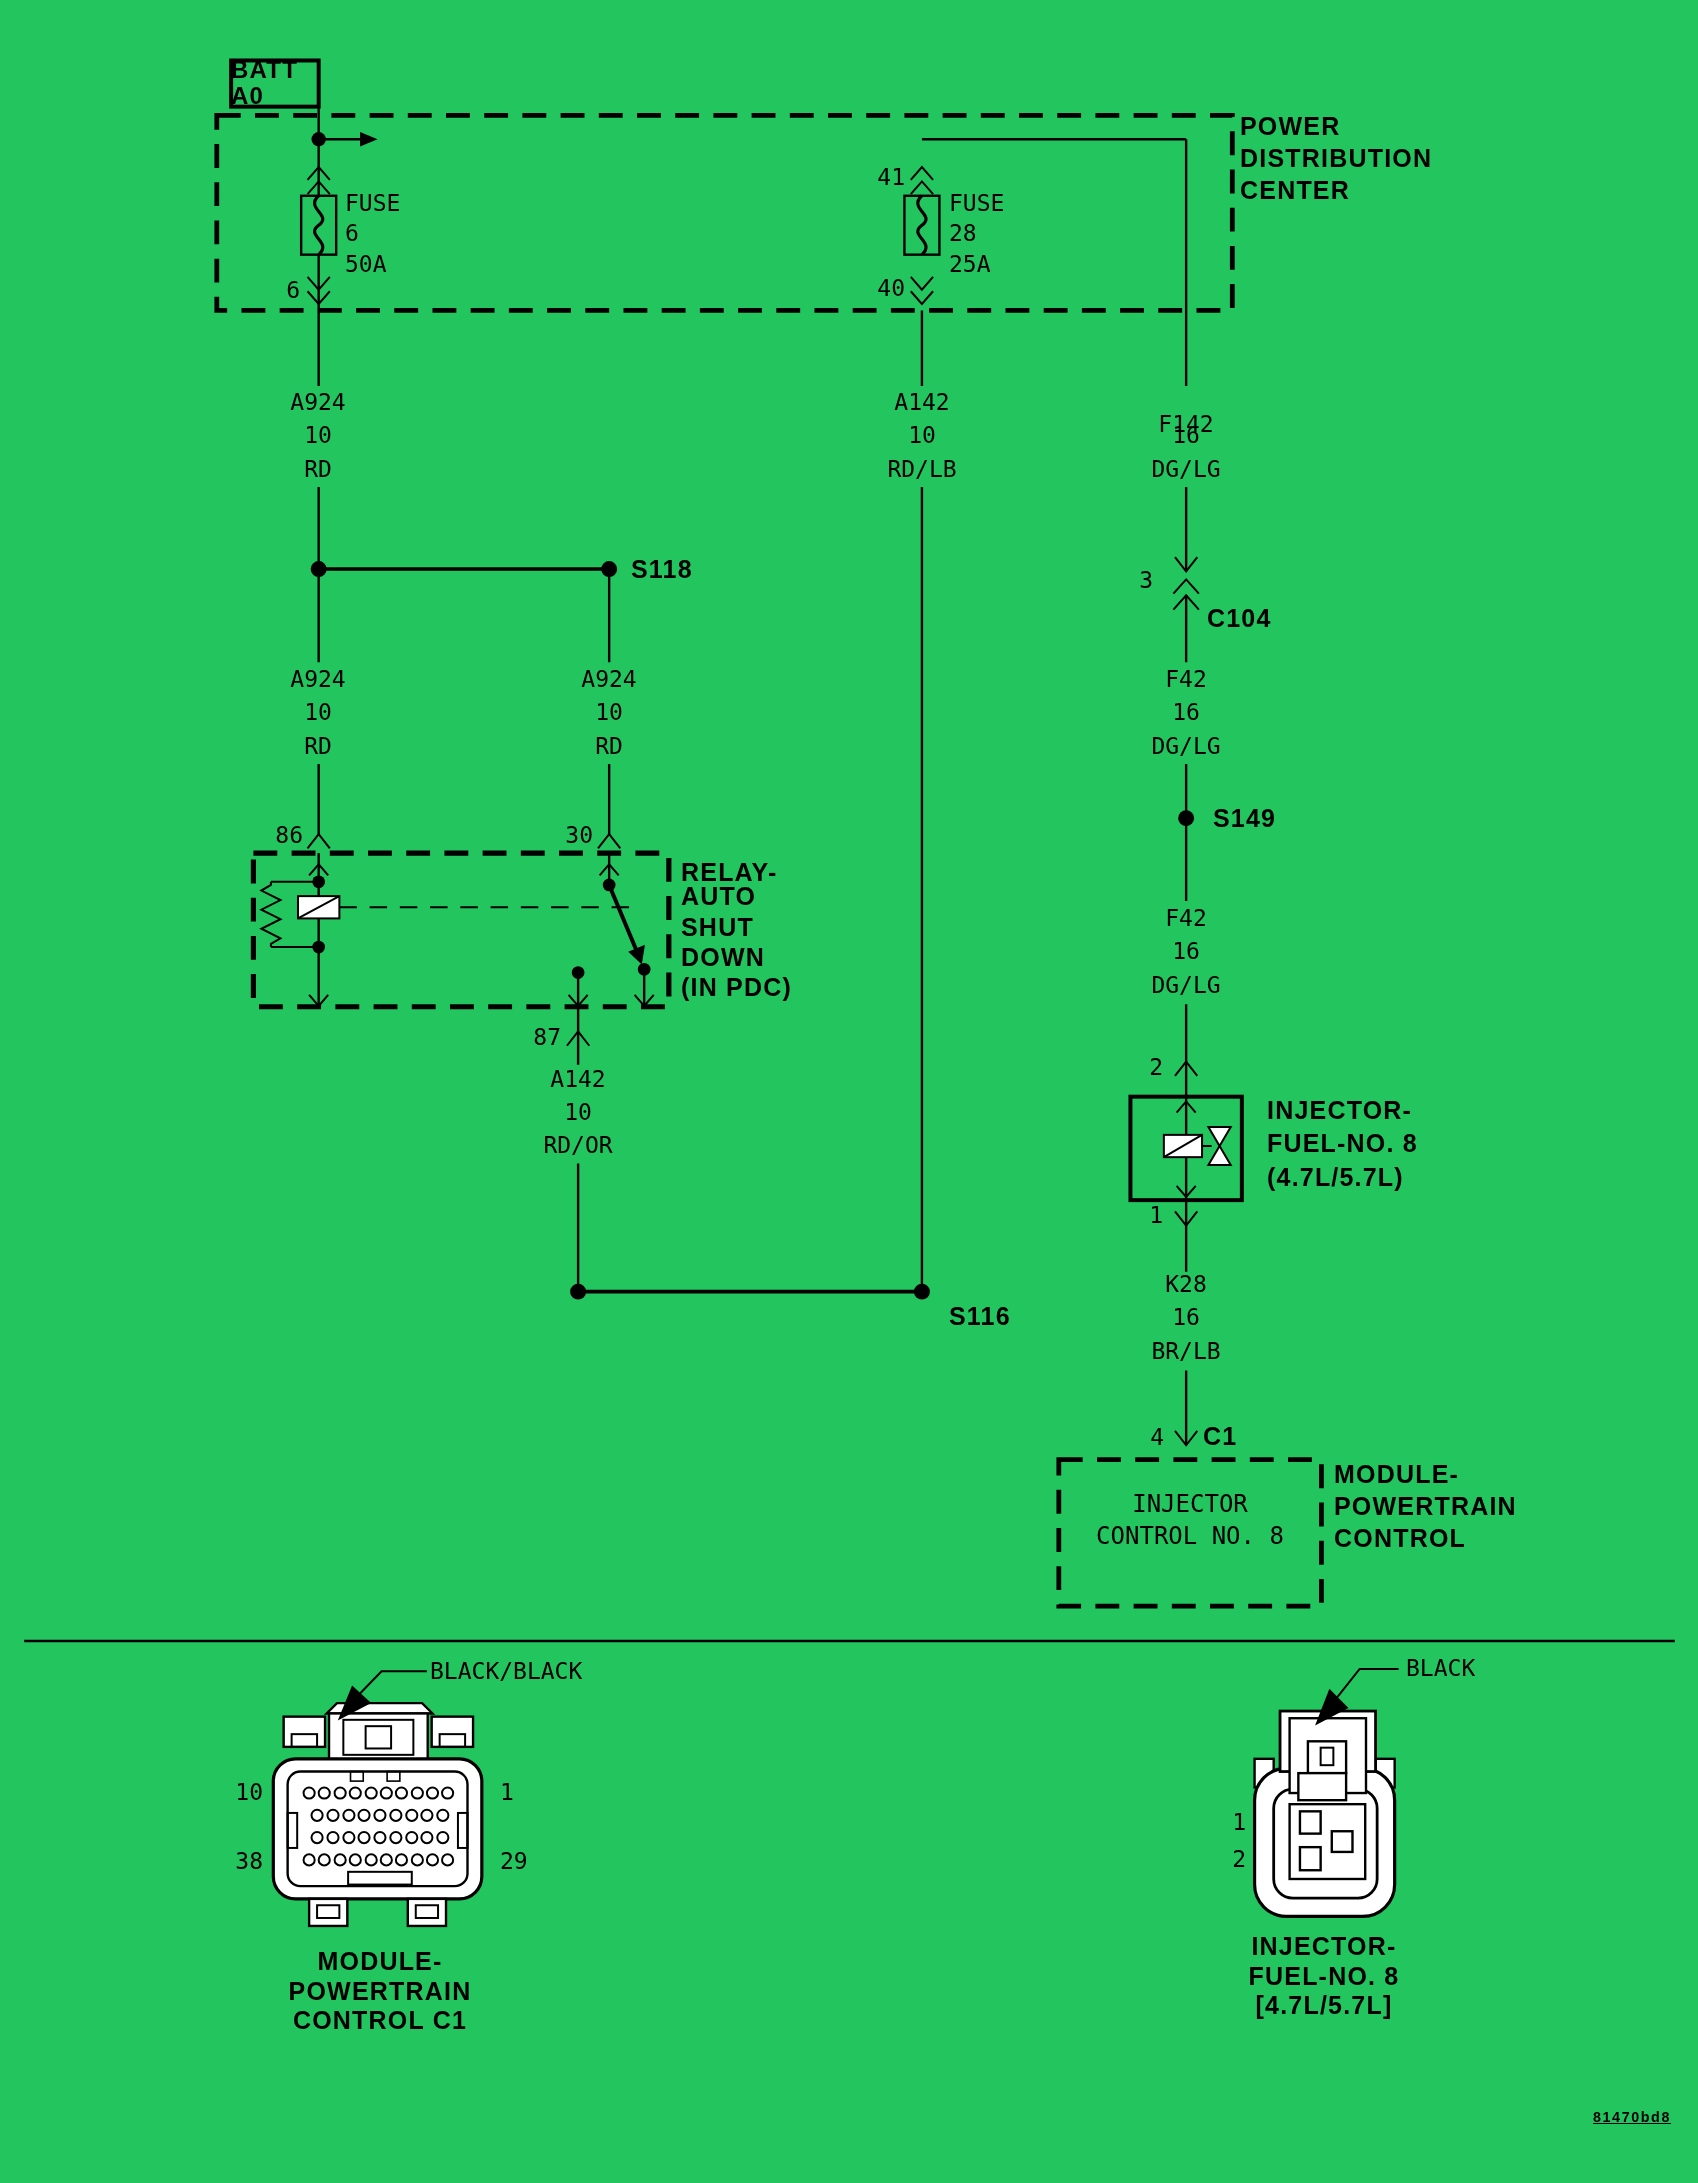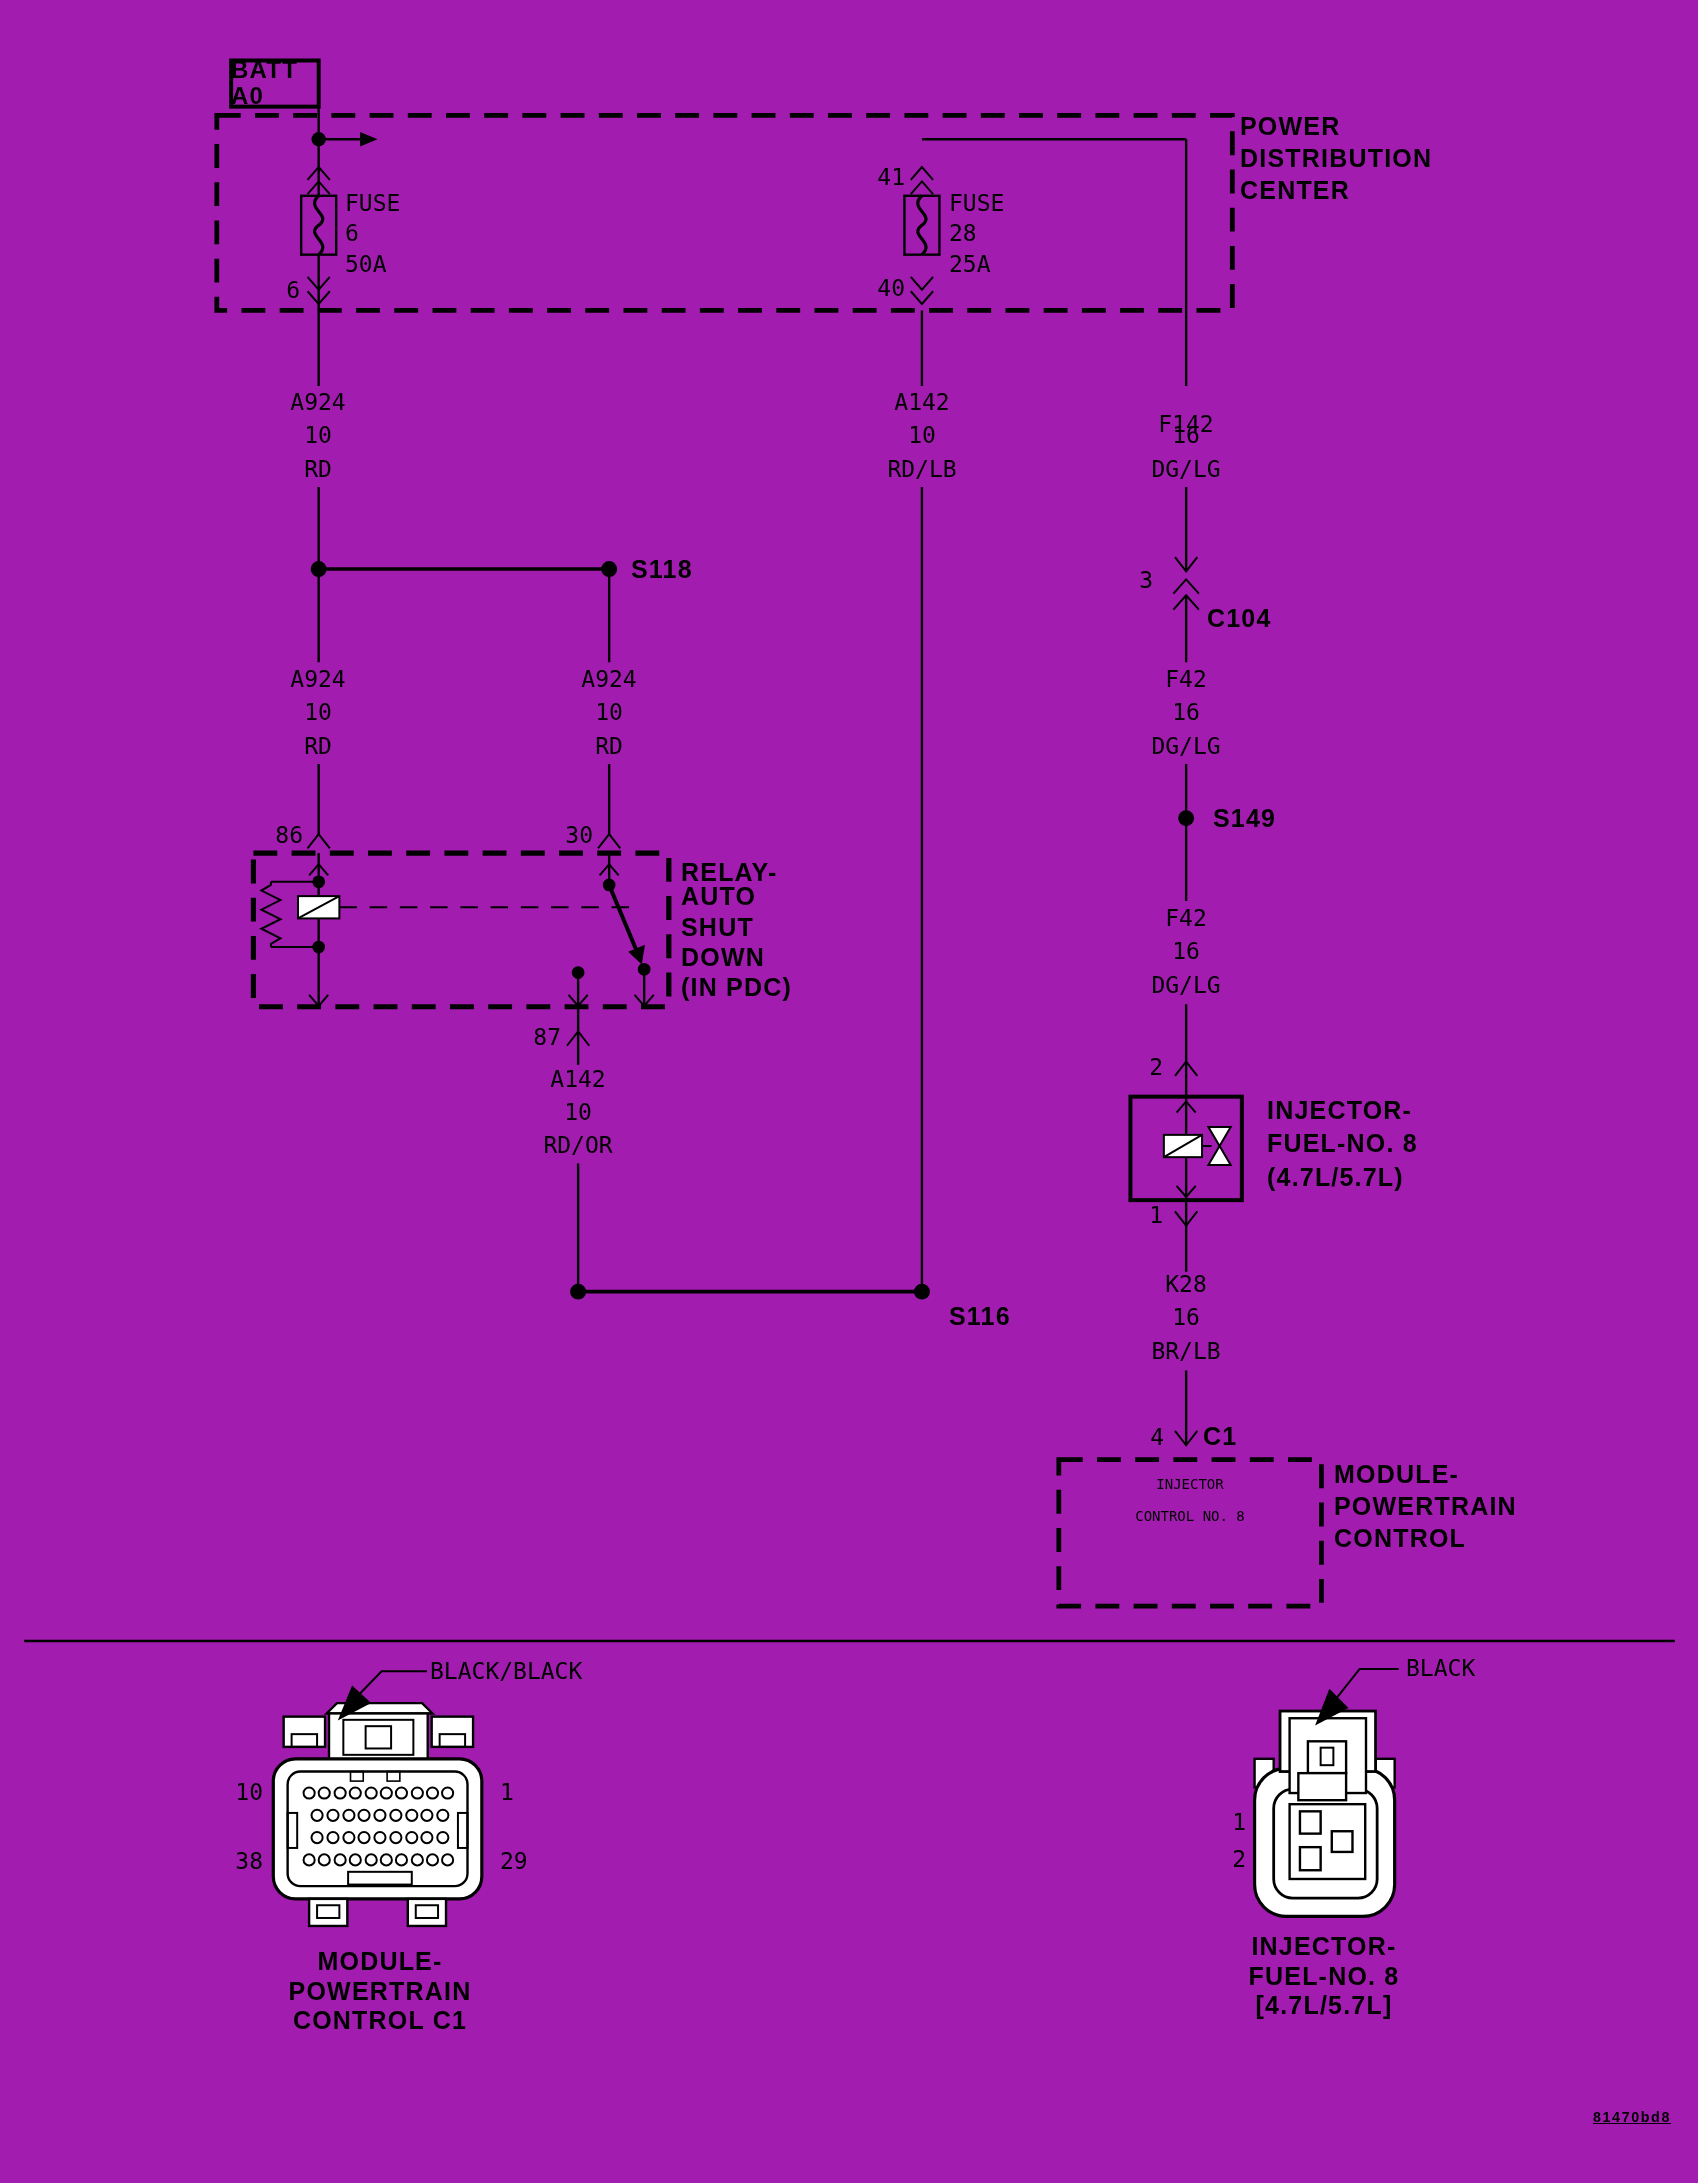--- a/index.html
+++ b/index.html
@@ -1,21 +1,21 @@
 <!DOCTYPE html>
 <html style="font-size:12.7px"><head>
 <meta charset="utf-8">
 <style>
   html,body{margin:0;padding:0;background:#fff;}
-  .stage{position:relative;width:1699px;height:2183px;background:#a21caf;overflow:hidden;
+  .stage{position:relative;width:1699px;height:2183px;background:#22c55e;overflow:hidden;
          font-family:"Liberation Sans",sans-serif;color:#000;}
   .stage svg{position:absolute;left:0;top:0;}
   .lbl{position:absolute;white-space:nowrap;color:#000;}
   .t{font-family:"DejaVu Sans Mono",monospace;font-size:23px;line-height:1.1;}
-  .ts{font-family:"DejaVu Sans Mono",monospace;font-size:14px;line-height:1.1;}
+  .ts{font-family:"DejaVu Sans Mono",monospace;font-size:24px;line-height:1.1;margin-top:14px;}
   .b{font-family:"Liberation Sans",sans-serif;font-weight:700;font-size:25px;line-height:1.1;letter-spacing:1.2px;}
   .cx{transform:translateX(-50%);}
   .ra{text-align:right;}
   .battbox{position:absolute;left:231px;top:60px;width:88px;height:46px;
            display:flex;align-items:center;justify-content:center;}
   .code{font-family:"Liberation Sans",sans-serif;font-weight:700;font-size:14.3px;letter-spacing:1.6px;text-decoration:underline;}
 </style>
 </head>
 <body>
 

